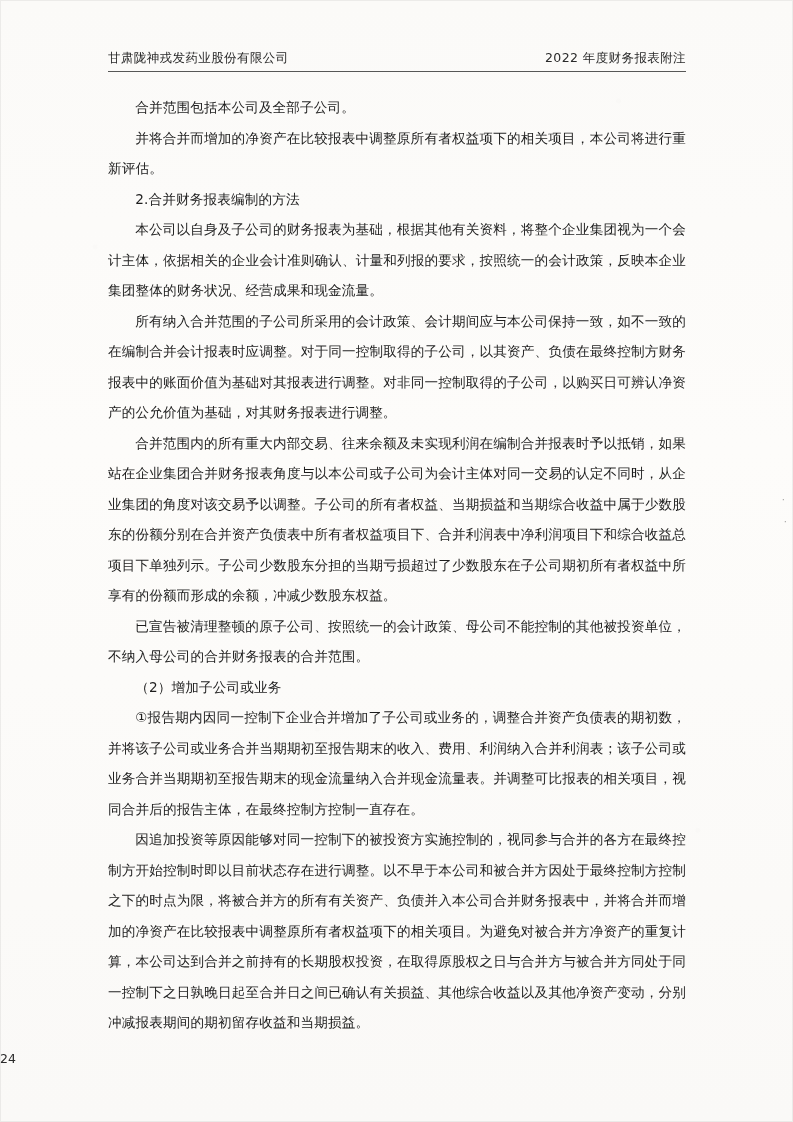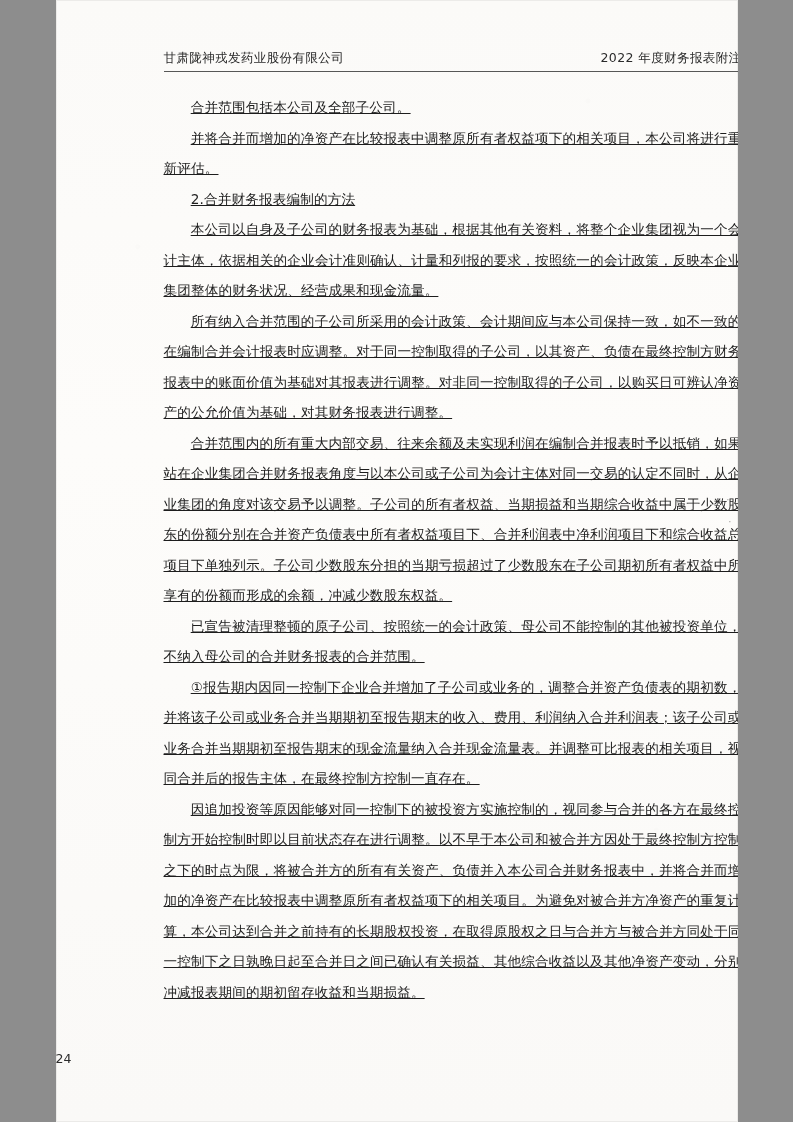--- a/index.html
+++ b/index.html
@@ -5,21 +5,21 @@
   html, body {
     margin: 0;
     padding: 0;
     background: #8d8d8d;
   }
   body {
     font-family: "DejaVu Sans", "Liberation Sans", sans-serif;
   }
   .page {
     position: relative;
-    width: 682px;
+    width: 793px;
     height: 1122px;
     background: #ffffff;
     overflow: hidden;
     margin: 0 auto;
     
     background: linear-gradient(180deg, #fbfaf8 0%, #fdfcfa 40%, #faf9f7 100%);
   }
   
   .page-edge {
     position: absolute;
@@ -71,21 +71,20 @@
     font-size: 13.6px;
     line-height: 30.5px;
     color: #1d1d1d;
     text-align: justify;
     text-justify: inter-ideograph;
   }
   .body-text p {
     margin: 0 0 0 0;
     text-indent: 2em;
     letter-spacing: 0.15px;
-    text-decoration: underline;
   }
 
   
   .page-number {
     position: absolute;
     left: 0;
     right: 0;
     bottom: 56px;
     font-size: 12.5px;
     color: #2b2b2b;
@@ -116,20 +115,21 @@
     <div class="header-rule"></div>
 
     <div class="body-text">
       <p>合并范围包括本公司及全部子公司。</p>
       <p>并将合并而增加的净资产在比较报表中调整原所有者权益项下的相关项目，本公司将进行重新评估。</p>
       <p>2.合并财务报表编制的方法</p>
       <p>本公司以自身及子公司的财务报表为基础，根据其他有关资料，将整个企业集团视为一个会计主体，依据相关的企业会计准则确认、计量和列报的要求，按照统一的会计政策，反映本企业集团整体的财务状况、经营成果和现金流量。</p>
       <p>所有纳入合并范围的子公司所采用的会计政策、会计期间应与本公司保持一致，如不一致的在编制合并会计报表时应调整。对于同一控制取得的子公司，以其资产、负债在最终控制方财务报表中的账面价值为基础对其报表进行调整。对非同一控制取得的子公司，以购买日可辨认净资产的公允价值为基础，对其财务报表进行调整。</p>
       <p>合并范围内的所有重大内部交易、往来余额及未实现利润在编制合并报表时予以抵销，如果站在企业集团合并财务报表角度与以本公司或子公司为会计主体对同一交易的认定不同时，从企业集团的角度对该交易予以调整。子公司的所有者权益、当期损益和当期综合收益中属于少数股东的份额分别在合并资产负债表中所有者权益项目下、合并利润表中净利润项目下和综合收益总项目下单独列示。子公司少数股东分担的当期亏损超过了少数股东在子公司期初所有者权益中所享有的份额而形成的余额，冲减少数股东权益。</p>
       <p>已宣告被清理整顿的原子公司、按照统一的会计政策、母公司不能控制的其他被投资单位，不纳入母公司的合并财务报表的合并范围。</p>
+      <p>（2）增加子公司或业务</p>
       <p>①报告期内因同一控制下企业合并增加了子公司或业务的，调整合并资产负债表的期初数，并将该子公司或业务合并当期期初至报告期末的收入、费用、利润纳入合并利润表；该子公司或业务合并当期期初至报告期末的现金流量纳入合并现金流量表。并调整可比报表的相关项目，视同合并后的报告主体，在最终控制方控制一直存在。</p>
       <p>因追加投资等原因能够对同一控制下的被投资方实施控制的，视同参与合并的各方在最终控制方开始控制时即以目前状态存在进行调整。以不早于本公司和被合并方因处于最终控制方控制之下的时点为限，将被合并方的所有有关资产、负债并入本公司合并财务报表中，并将合并而增加的净资产在比较报表中调整原所有者权益项下的相关项目。为避免对被合并方净资产的重复计算，本公司达到合并之前持有的长期股权投资，在取得原股权之日与合并方与被合并方同处于同一控制下之日孰晚日起至合并日之间已确认有关损益、其他综合收益以及其他净资产变动，分别冲减报表期间的期初留存收益和当期损益。</p>
     </div>
   </div>
 
   <div class="margin-mark m1">·</div>
   <div class="margin-mark m2">·</div>
 
   <div class="page-number">24</div>
 

